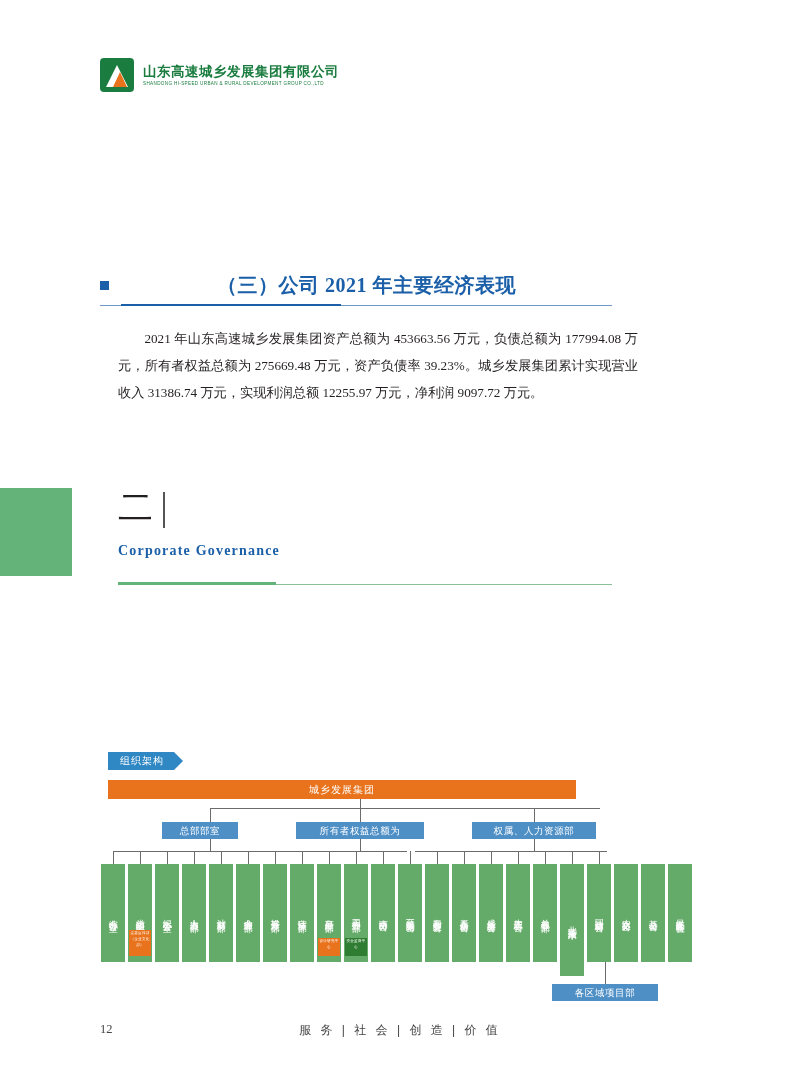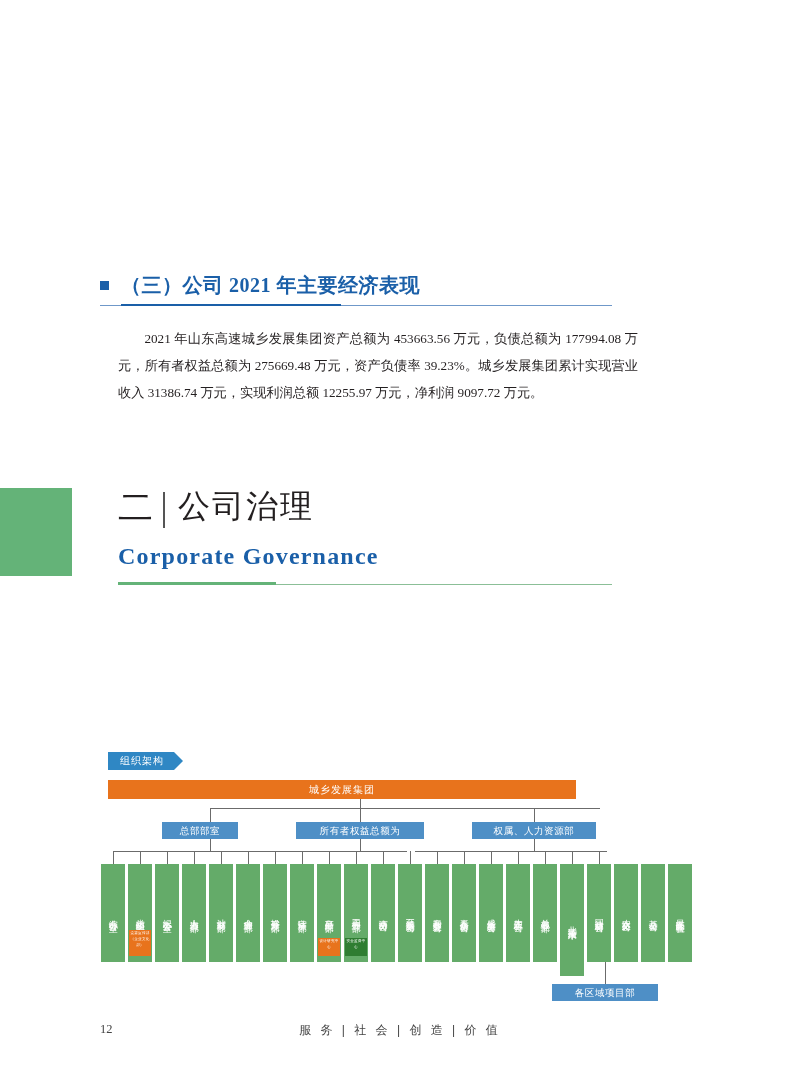--- a/index.html
+++ b/index.html
@@ -95,20 +95,21 @@
     background: #1a5fa8;
   }
   .sec-head .title {
     margin-left: 21px;
     font-family: "Liberation Serif", serif;
     font-weight: bold;
     font-size: 20px;
     color: #1a5fa8;
     letter-spacing: 0.5px;
     white-space: nowrap;
+    text-align: center;
   }
   .sec-head .rule {
     position: absolute;
     left: 0;
     bottom: -7px;
     height: 1px;
     width: 512px;
     background: #6f98c9;
   }
   .sec-head .rule-thick {
@@ -173,21 +174,21 @@
     top: -3px;
     font-size: 32px;
     font-family: "Liberation Serif", serif;
     color: #231f20;
     letter-spacing: 2px;
   }
   .chapter .en-title {
     position: absolute;
     left: 118px;
     top: 55px;
-    font-size: 24px;
+    font-size: 14px;
     font-weight: bold;
     font-family: "Liberation Serif", serif;
     color: #1a5fa8;
     letter-spacing: 1.2px;
   }
   .chapter .rule {
     position: absolute;
     left: 118px;
     top: 96px;
     width: 494px;
@@ -347,35 +348,41 @@
     color: #444;
     font-family: "Liberation Sans", sans-serif;
     letter-spacing: 3px;
   }
 </style>
 </head>
 <body>
 
 <div class="page">
 
+  <div class="logo-block">
+    <div class="logo-mark"></div>
+    <div class="logo-text">
+      <div class="logo-cn">山东高速城乡发展集团有限公司</div>
+      <div class="logo-en">SHANDONG HI-SPEED URBAN &amp; RURAL DEVELOPMENT GROUP CO.,LTD</div>
+    </div>
+  </div>
 
   <div class="sec-head" style="top:272px;">
     <div class="bullet"></div>
     <div class="title">（三）公司 2021 年主要经济表现</div>
     <div class="rule"></div>
     <div class="rule-thick"></div>
   </div>
 
   <div class="para">2021 年山东高速城乡发展集团资产总额为 453663.56 万元，负债总额为 177994.08 万元，所有者权益总额为 275669.48 万元，资产负债率 39.23%。城乡发展集团累计实现营业收入 31386.74 万元，实现利润总额 12255.97 万元，净利润 9097.72 万元。</div>
 
   <div class="chapter">
     <div class="green-box"></div>
     <div class="num">二</div>
     <div class="divider"></div>
-    <div class="cn-title">公司治理</div>
     <div class="en-title">Corporate  Governance</div>
     <div class="rule"></div>
     <div class="rule-thick"></div>
   </div>
 
 
   <div class="orgchart">
 
     <div class="org-tab">组织架构</div>
 

